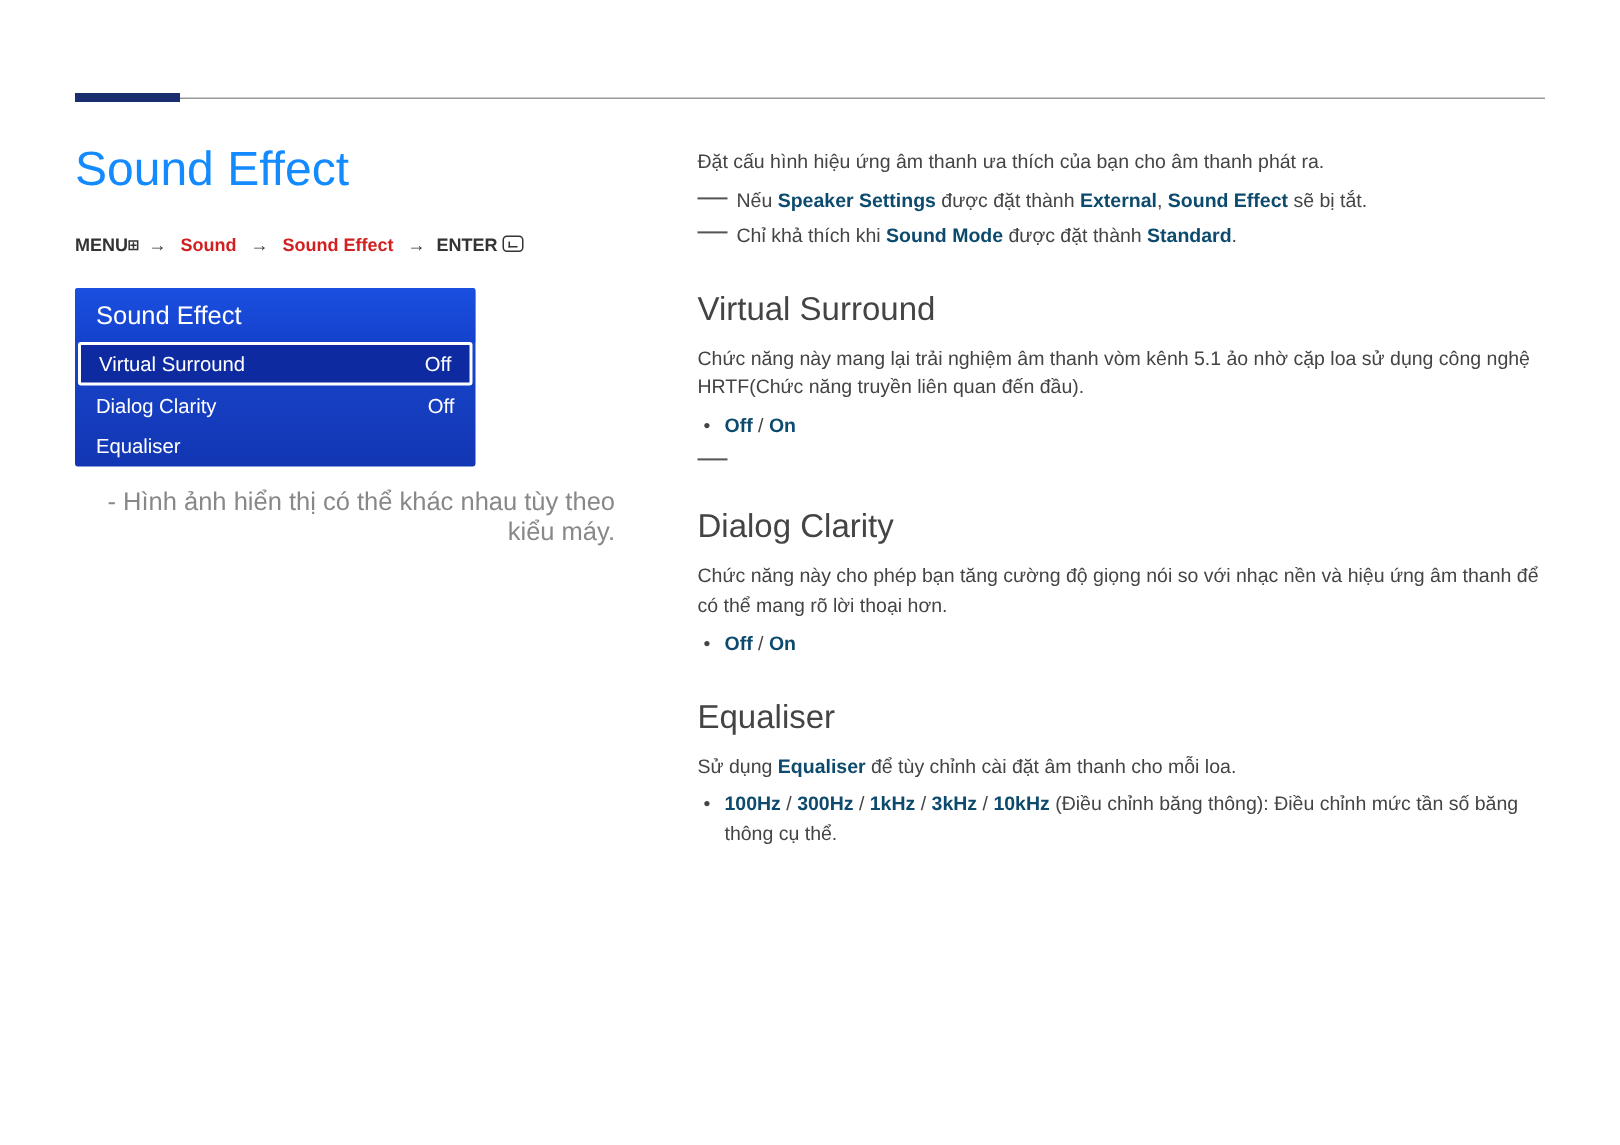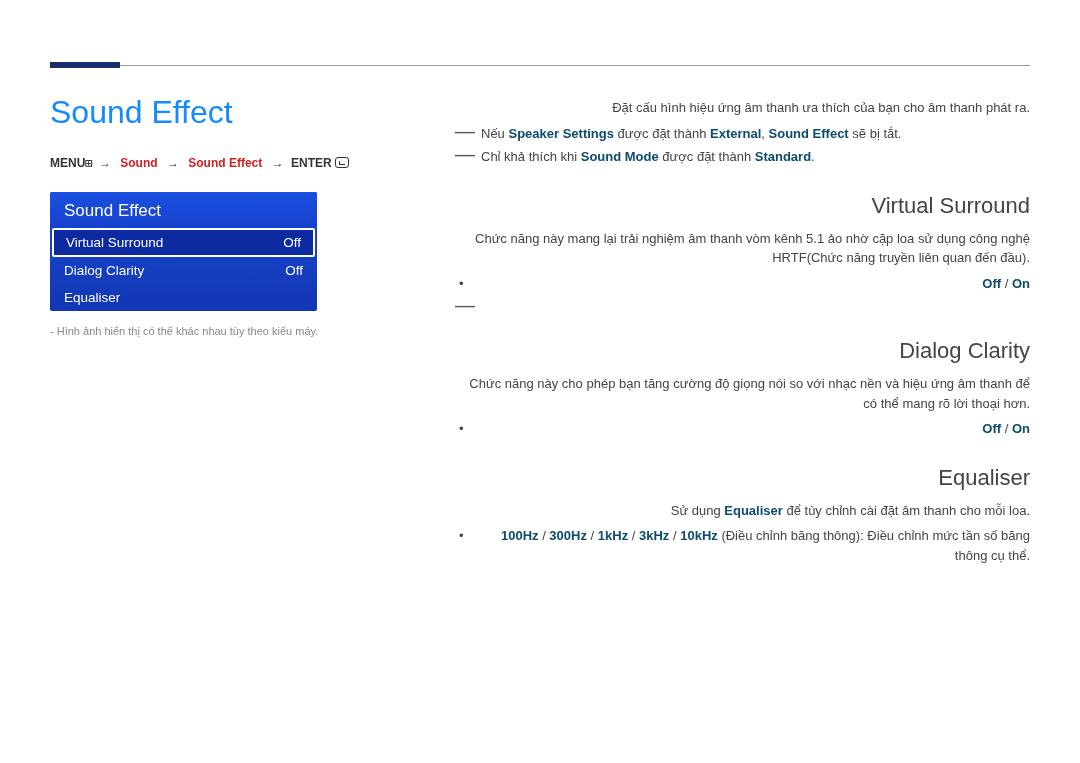--- a/index.html
+++ b/index.html
@@ -87,30 +87,30 @@
     font-weight: 300;
   }
   .osd-row.selected {
     background: #0d2aa1;
     border: 2px solid #fff;
     border-radius: 2px;
     margin: 0 2px;
     padding: 5px 12px;
   }
   .caption {
-    font-size: 11px;
+    font-size: 17px;
     color: #888;
     margin-top: 6px;
+    text-align: right;
   }
   .right-col {
     position: absolute;
     top: 98px;
-    left: 455px;
+    left: 465px;
     right: 50px;
-    text-align: right;
   }
   .para { margin-bottom: 6px; line-height: 1.5; color: #444; }
   .dash-note {
     display: flex;
     align-items: flex-start;
     line-height: 1.5;
     color: #444;
     margin-bottom: 4px;
   }
   .dash-note .dash {

